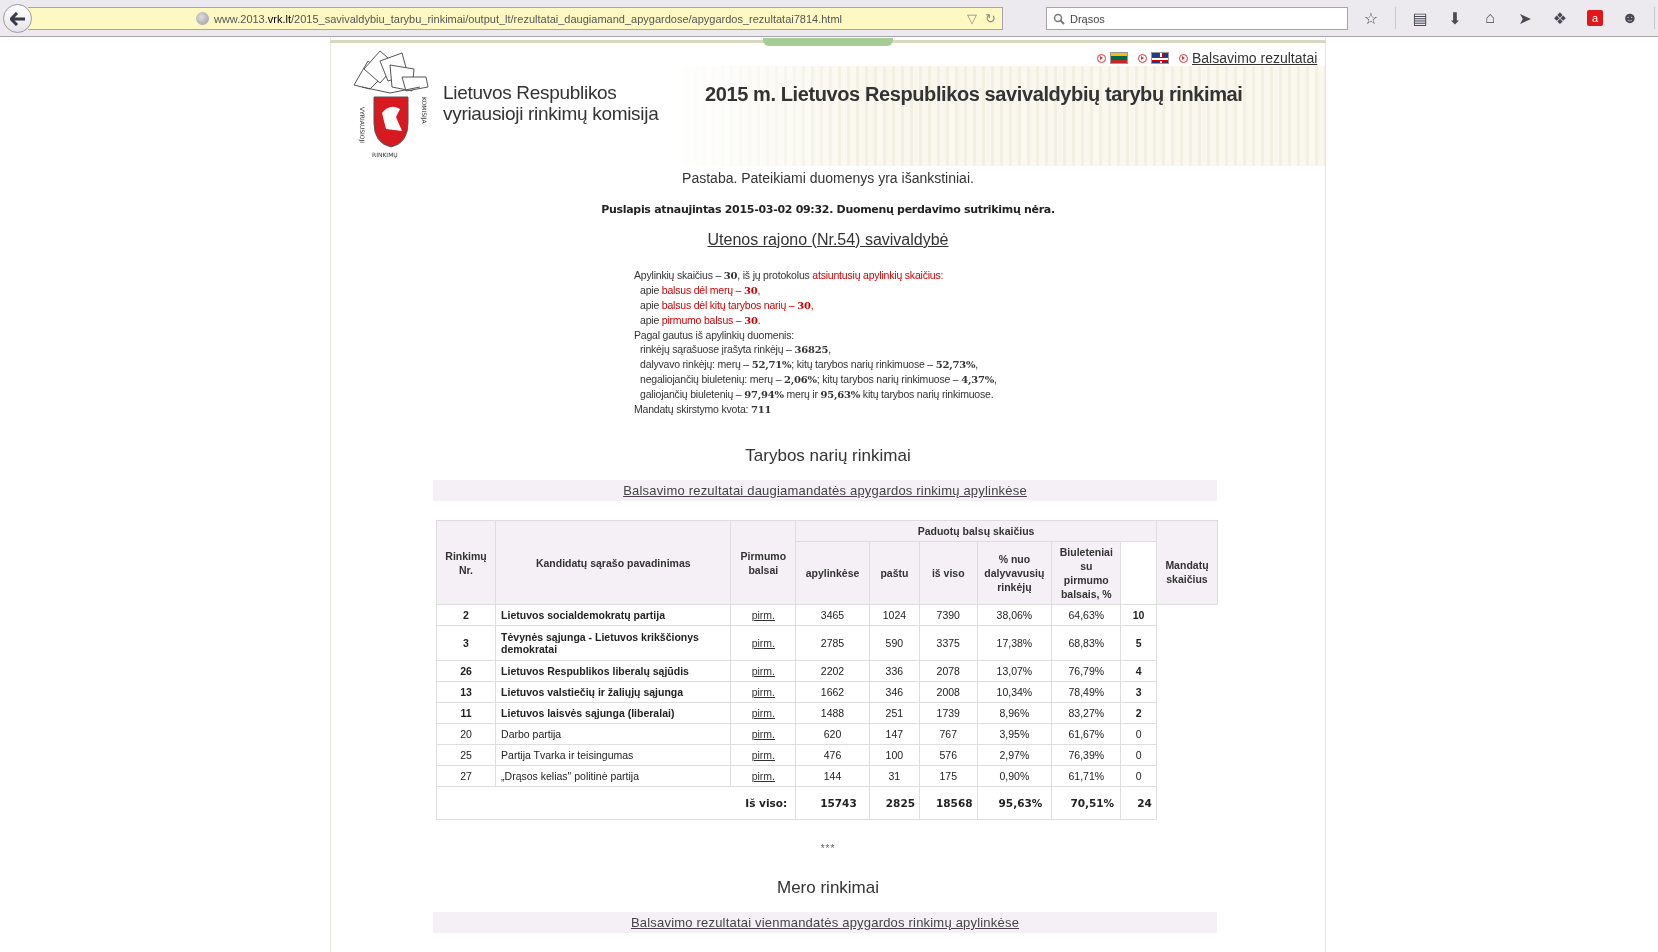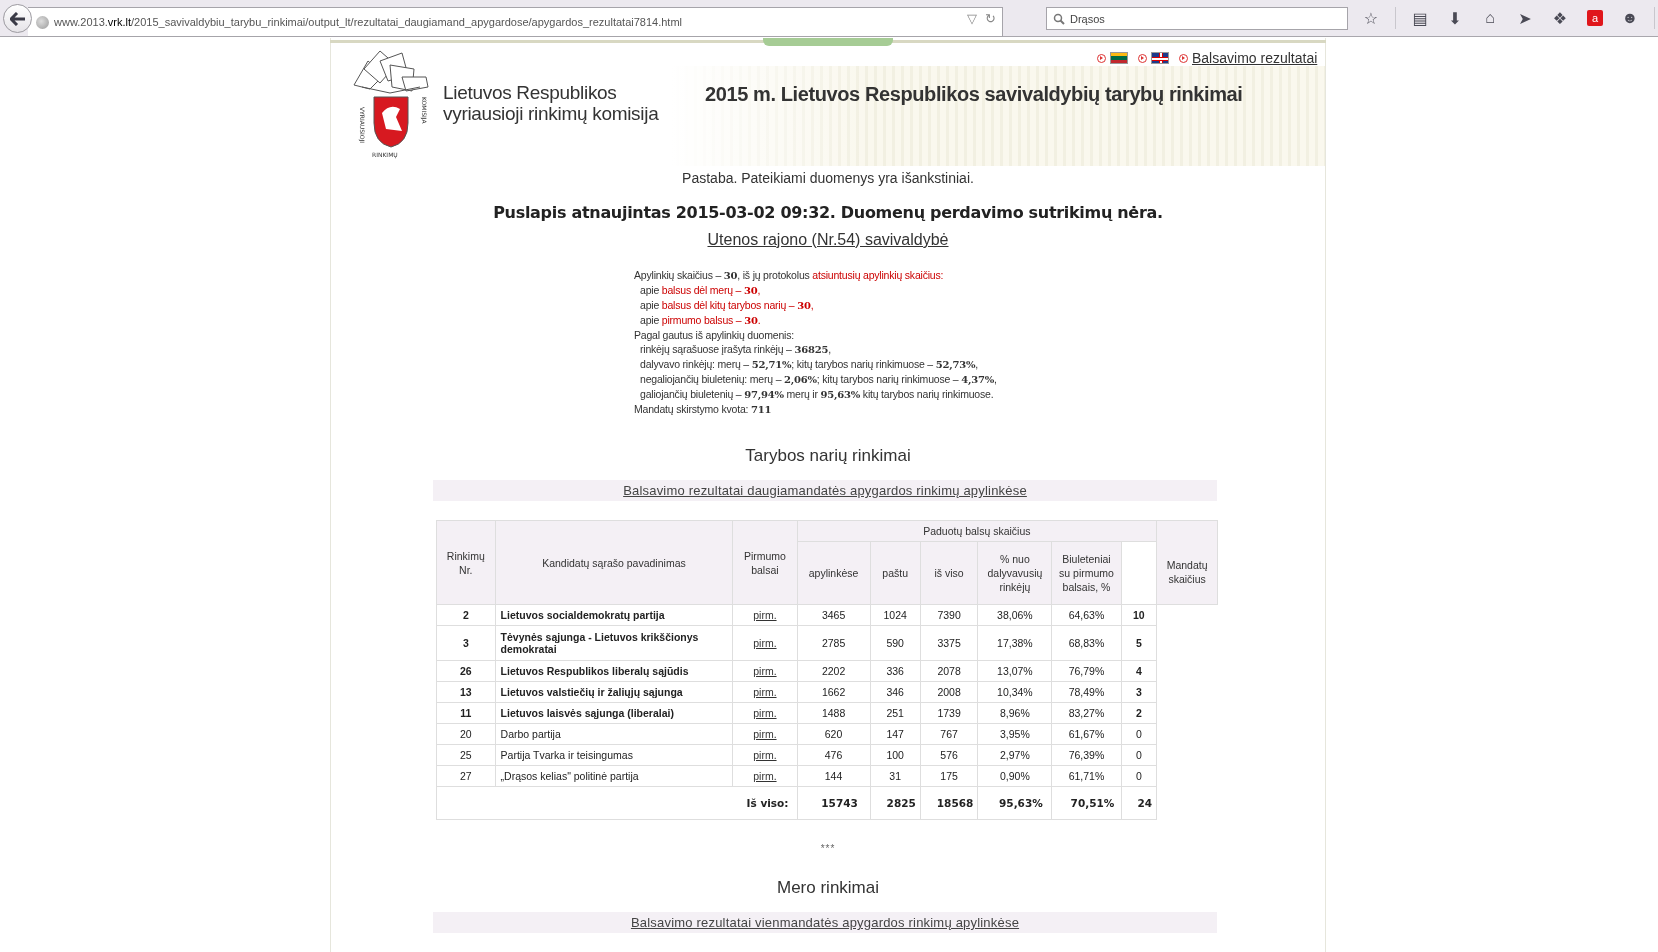--- a/index.html
+++ b/index.html
@@ -1,20 +1,20 @@
 <!DOCTYPE html>
 <html><head>
 <meta charset="utf-8">
 <style>
   * { box-sizing: border-box; margin: 0; padding: 0; }
   html, body { width: 1658px; height: 952px; overflow: hidden; background: #fff; font-family: "Liberation Sans", sans-serif; }
   
   .chrome { position: absolute; left: 0; top: 0; width: 1658px; height: 37px; background: #ece9ef; border-bottom: 1px solid #a9a7ad; }
   .back-btn { position: absolute; left: 3px; top: 4px; width: 29px; height: 29px; border-radius: 50%; border: 1px solid #9c9aa0; background: linear-gradient(#fff,#e6e4e8); display:flex; align-items:center; justify-content:center; }
-  .urlbar { position: absolute; left: 28px; top: 7px; width: 975px; height: 30px; background: #ffffff; border: 1px solid #a6a4aa; border-left: none; display: flex; align-items: center; font-size: 11px; color: #555; }
+  .urlbar { position: absolute; left: 28px; top: 7px; width: 975px; height: 23px; background: #fef9c3; border: 1px solid #a6a4aa; border-left: none; display: flex; align-items: center; font-size: 11px; color: #555; justify-content: center; }
   .urlbar .globe { width: 13px; height: 13px; border-radius: 50%; background: radial-gradient(circle at 40% 40%, #ddd, #999); margin: 0 5px 0 8px; }
   .urlbar .host { color: #000; }
   .urlbar .right { position: absolute; right: 6px; top: 3px; font-size: 13px; color: #888; display:flex; gap:8px; }
   .searchbar { position: absolute; left: 1046px; top: 7px; width: 302px; height: 23px; background: #fff; border: 1px solid #a6a4aa; display:flex; align-items:center; font-size: 11px; color: #444; padding-left: 6px; gap: 5px; }
   .toolbar-icons { position: absolute; left: 1360px; top: 7px; display: flex; gap: 13px; align-items: center; }
   .tb-ico { width: 22px; height: 22px; display:flex; align-items:center; justify-content:center; font-size: 16px; color: #4a4a55; }
   .tb-sep { width: 1px; height: 22px; background: #c9c7cd; }
   
   .page-bg { position: absolute; left: 0; top: 38px; width: 1658px; height: 914px; background: #fff; }
   .dots-l { position: absolute; left: 284px; top: 38px; width: 48px; height: 914px; background-image: radial-gradient(#d9d9d9 0.6px, transparent 0.7px); background-size: 2px 2px; opacity: .9; -webkit-mask-image: linear-gradient(to left, #000, transparent); mask-image: linear-gradient(to left,#000,transparent); }
@@ -32,38 +32,38 @@
   .circ { width: 9px; height: 9px; border: 1px solid #d33; border-radius: 50%; position: relative; }
   .circ::after { content:""; position:absolute; left:2px; top:1.5px; border-left:3px solid #d33; border-top:2px solid transparent; border-bottom:2px solid transparent; }
   .flag-lt { width: 18px; height: 12px; background: linear-gradient(#fdb913 0 33%, #006a44 33% 66%, #c1272d 66%); border:1px solid #999; margin-right: 6px; }
   .flag-gb { width: 18px; height: 12px; background: #1e3a8a; border: 1px solid #999; position: relative; margin-right: 6px; overflow:hidden; }
   .flag-gb::before { content:""; position:absolute; left:7px; top:0; width:4px; height:100%; background:#fff; box-shadow: inset 1px 0 0 #d00, inset -1px 0 0 #d00; }
   .flag-gb::after { content:""; position:absolute; left:0; top:4px; width:100%; height:4px; background:#fff; box-shadow: inset 0 1px 0 #d00, inset 0 -1px 0 #d00; }
   .results-link { color: #333; text-decoration: underline; font-size: 14px; }
   
   .center { position: absolute; left: 330px; width: 996px; text-align: center; color: #333; }
   .note { top: 170px; font-size: 14px; }
-  .updated { top: 203px; font-size: 16px; font-weight: bold; color: #222; font-family: "DejaVu Sans", sans-serif; letter-spacing: -0.3px; }
+  .updated { top: 203px; font-size: 11px; font-weight: bold; color: #222; font-family: "DejaVu Sans", sans-serif; letter-spacing: -0.3px; }
   .municipality { top: 231px; font-size: 16px; text-decoration: underline; color: #333; }
   .stats { position: absolute; left: 634px; top: 268px; font-size: 10.5px; line-height: 14px; color: #333; letter-spacing: -0.2px; }
   .stats .ind { padding-left: 6px; }
   .stats .red { color: #c00; }
   .stats b { font-family: "DejaVu Serif", serif; font-weight: bold; font-size: 10px; }
   .section-title { font-size: 17px; color: #333; }
   .sec1 { top: 446px; }
   .sec2 { top: 878px; }
   .band { position: absolute; left: 433px; width: 784px; height: 21px; background: #f4f0f5; text-align: center; font-size: 13px; line-height: 21px; }
   .band a { color: #444; text-decoration: underline; letter-spacing: 0.2px; }
   .band1 { top: 480px; }
   .band2 { top: 912px; }
   .stars { top: 843px; font-size: 10px; color: #666; letter-spacing: 1px; }
   
   table.results { position: absolute; left: 436px; top: 520px; width: 782px; border-collapse: collapse; font-size: 10.5px; color: #222; }
   table.results th, table.results td { border: 1px solid #dedede; text-align: center; padding: 0 4px; }
-  table.results th { background: #f4f0f5; font-weight: normal; color: #333; line-height: 14px; }
+  table.results th { background: #f4f0f5; font-weight: bold; color: #333; line-height: 14px; }
   table.results td.name { text-align: left; padding-left: 5px; }
   table.results tr.data td { height: 21px; }
   table.results tr.tall td { height: 35px; }
   table.results a { color: #333; text-decoration: underline; }
   table.results tr.total td { font-weight: bold; height: 33px; font-family: "Liberation Sans Narrow", "DejaVu Sans", sans-serif; padding-left: 16px; }
   .fw-b { font-weight: bold; }
 </style>
 </head>
 <body>
 

